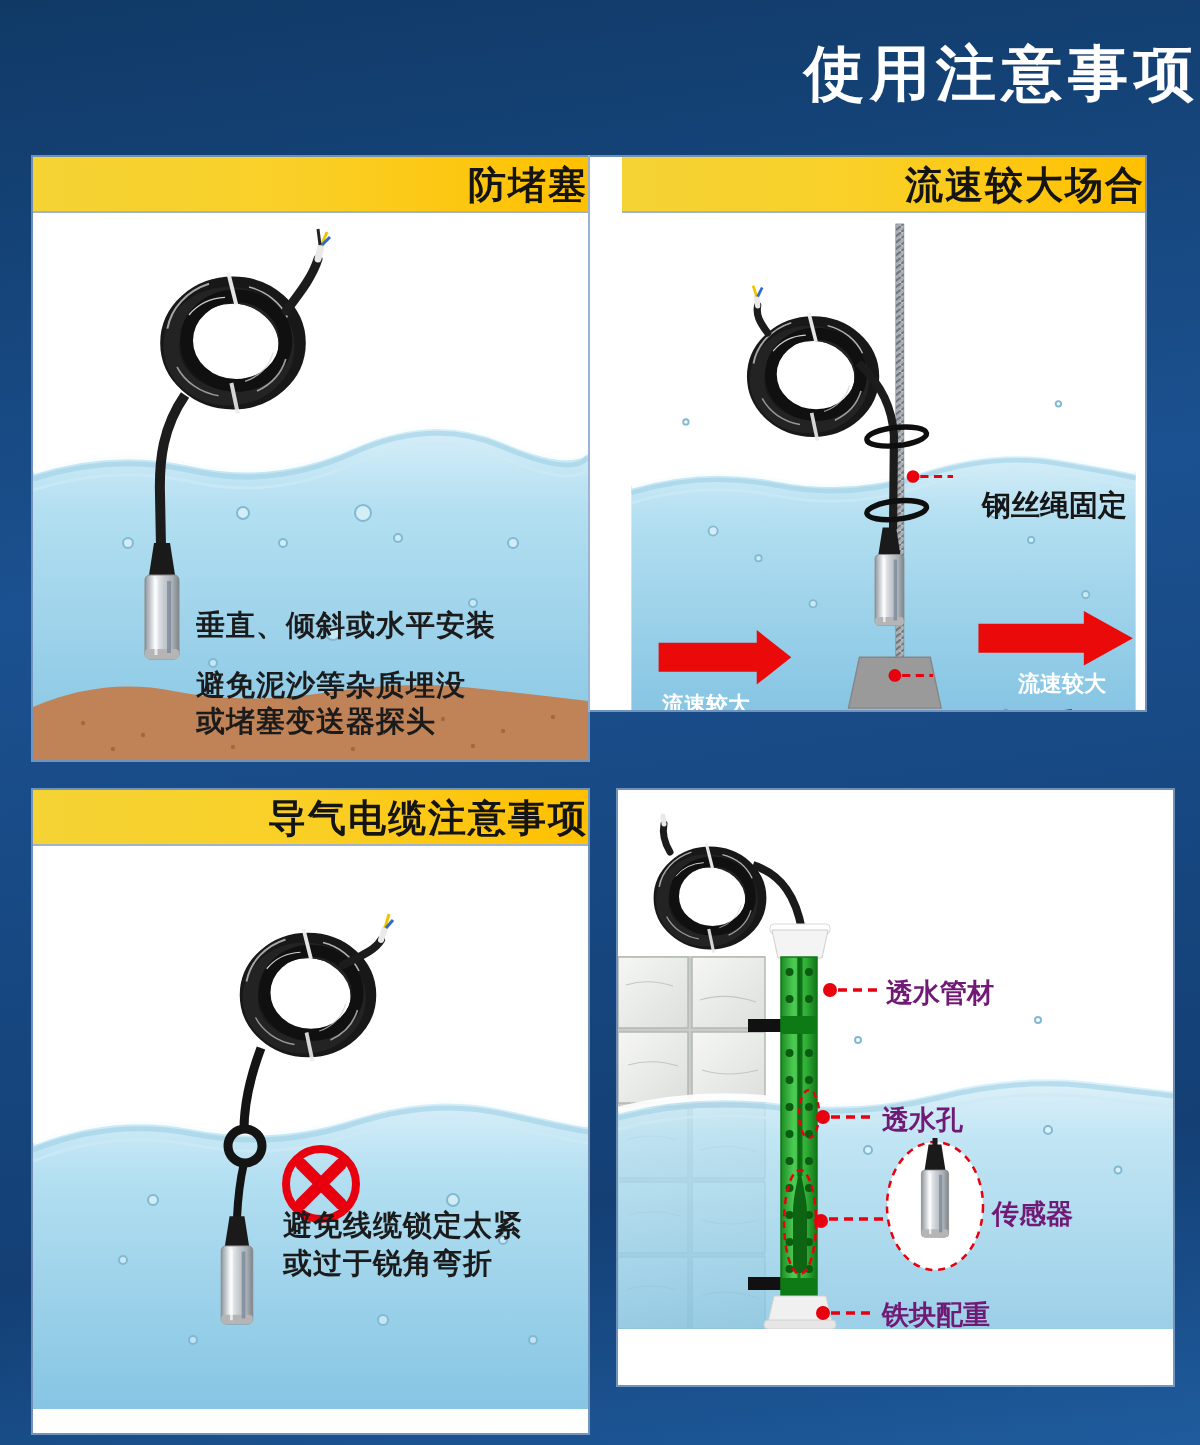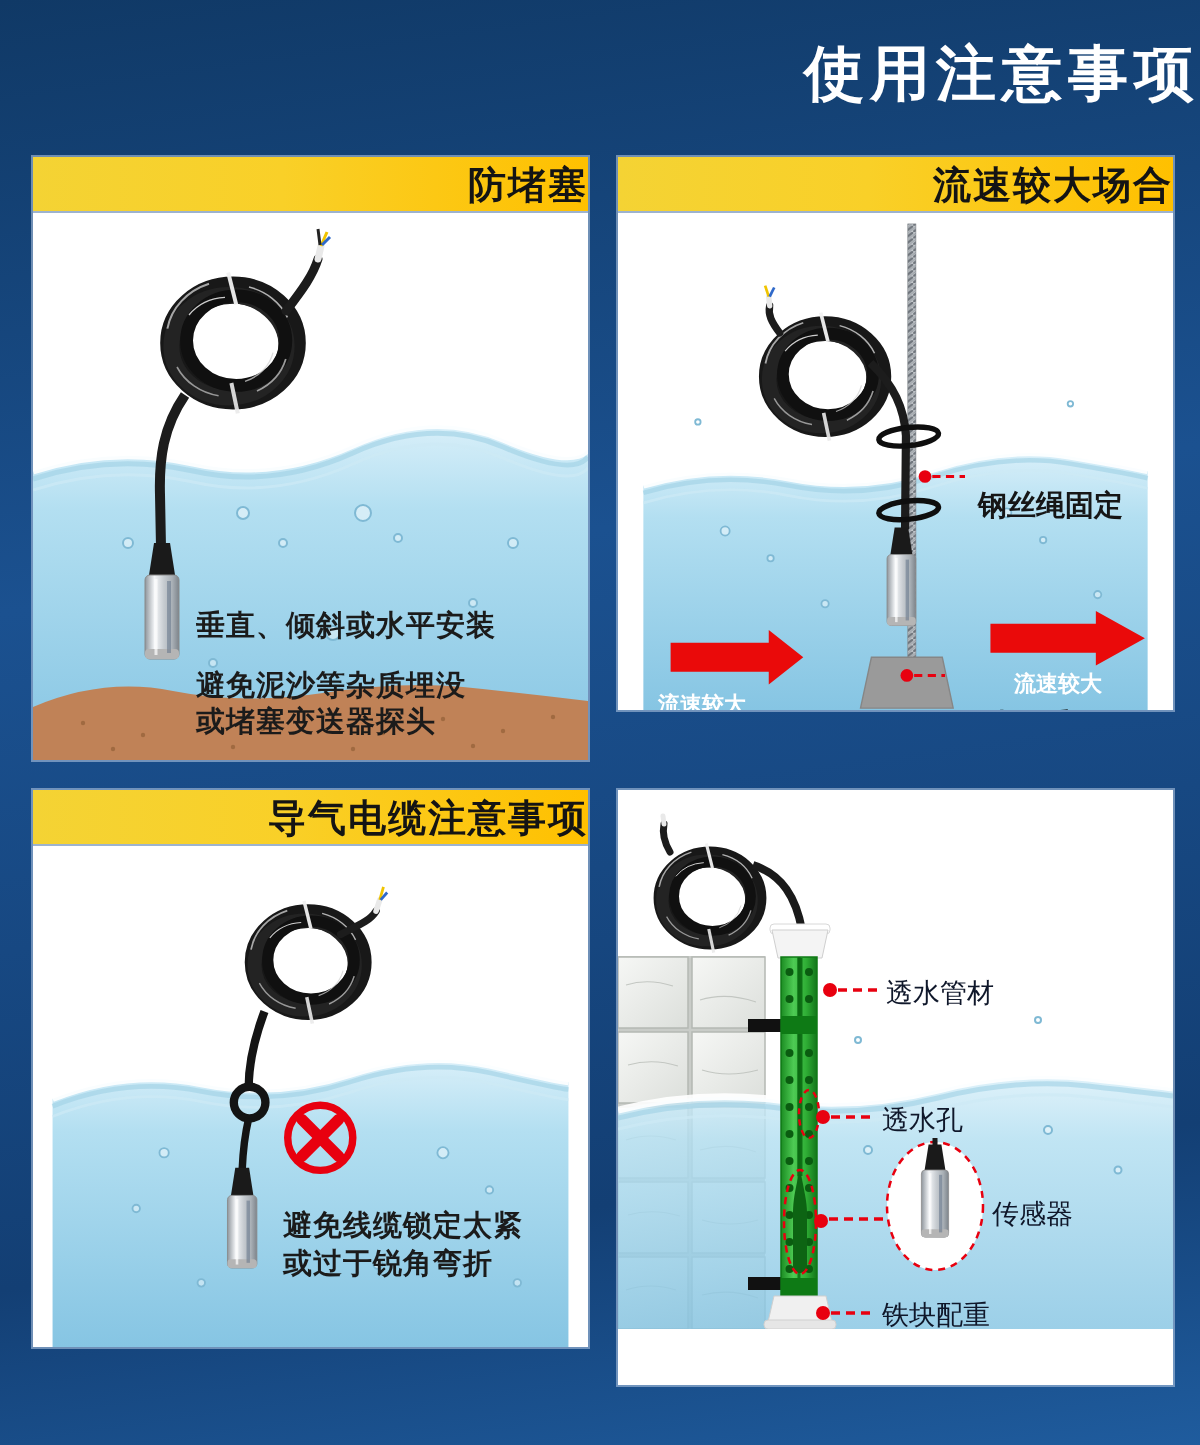--- a/index.html
+++ b/index.html
@@ -13,22 +13,22 @@
   .page-title{
     position:absolute; top:34px; left:0; width:100%;
     text-align:right; font-size:60px; font-weight:800; color:#ffffff;
     letter-spacing:6px;
   }
   .panel{
     position:absolute; width:555px; background:#ffffff;
     box-shadow:0 0 0 2px rgba(185,205,232,.55);
   }
   .p1{ left:33px;  top:157px; height:603px; }
-  .p2{ left:618px; top:157px; height:553px; }
-  .p3{ left:33px;  top:790px; height:557px; }
+  .p2{ left:590px; top:157px; height:553px;padding-left:32px; }
+  .p3{ left:33px;  top:790px; height:643px; }
   .p4{ left:618px; top:790px; height:595px; }
   .panel-header{
     height:56px; line-height:56px; text-align:right;
     font-size:38px; font-weight:800; color:#141414; letter-spacing:2px;
     background:linear-gradient(90deg,#f4d334 0%,#f9d028 45%,#ffc000 100%);
     border-bottom:2px solid #9db3cf;
   }
   .panel-body{
     position:relative; width:100%; height:calc(100% - 56px);
     background:#ffffff; overflow:hidden;
@@ -36,21 +36,21 @@
   .scene{ position:absolute; left:0; top:0; width:100%; height:100%; display:block; }
   .note{
     position:absolute; font-weight:800; color:#1b1b1b;
     font-size:29px; white-space:nowrap; letter-spacing:1px;
   }
   .black-label{
     position:absolute; font-weight:700; color:#161616;
     font-size:29px; white-space:nowrap;
   }
   .red-label{
-    position:absolute; font-weight:400; color:#0f172a;
+    position:absolute; font-weight:700; color:#701a75;
     font-size:27px; white-space:nowrap;
   }
   .arrow-text{
     position:absolute; color:#ffffff; font-weight:800; font-size:22px;
     text-align:center; white-space:nowrap;
   }
 </style>
 </head>
 <body>
 

